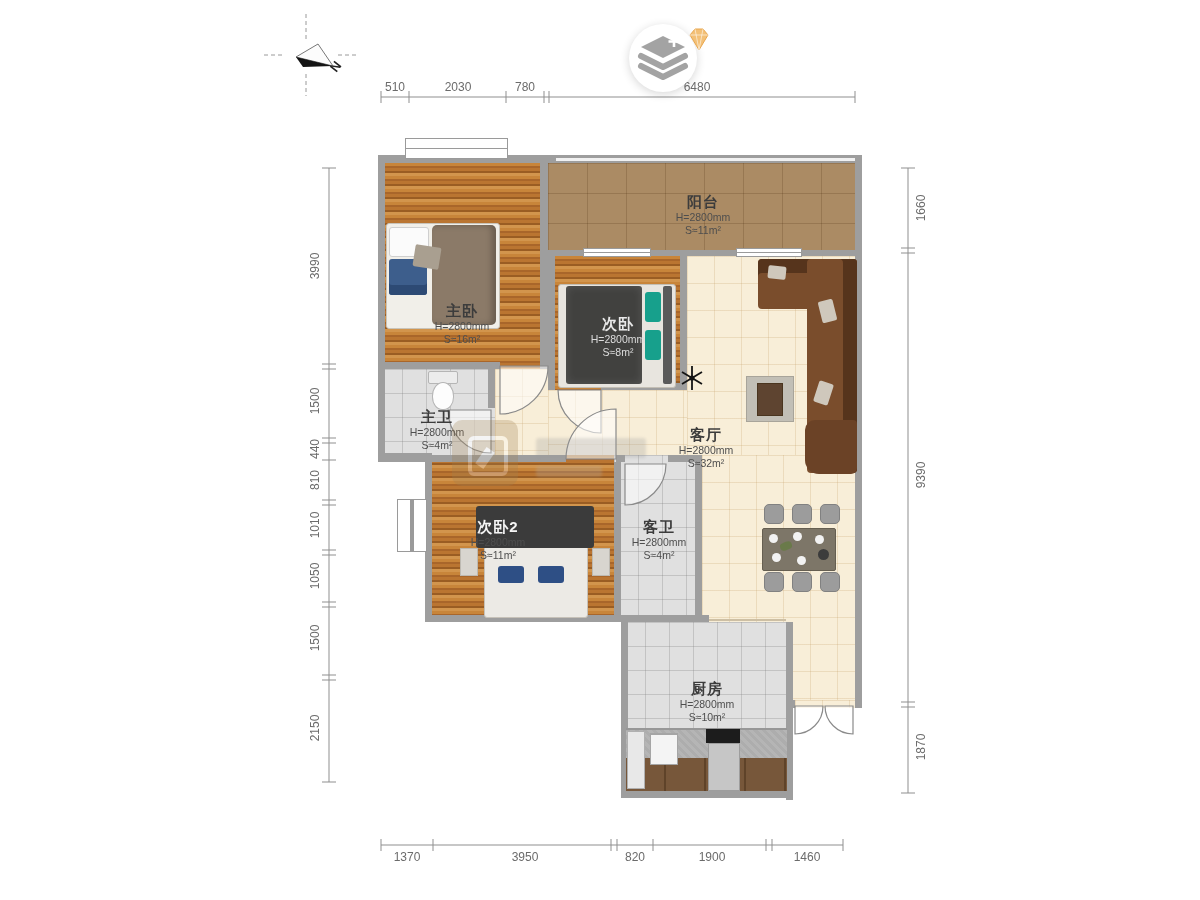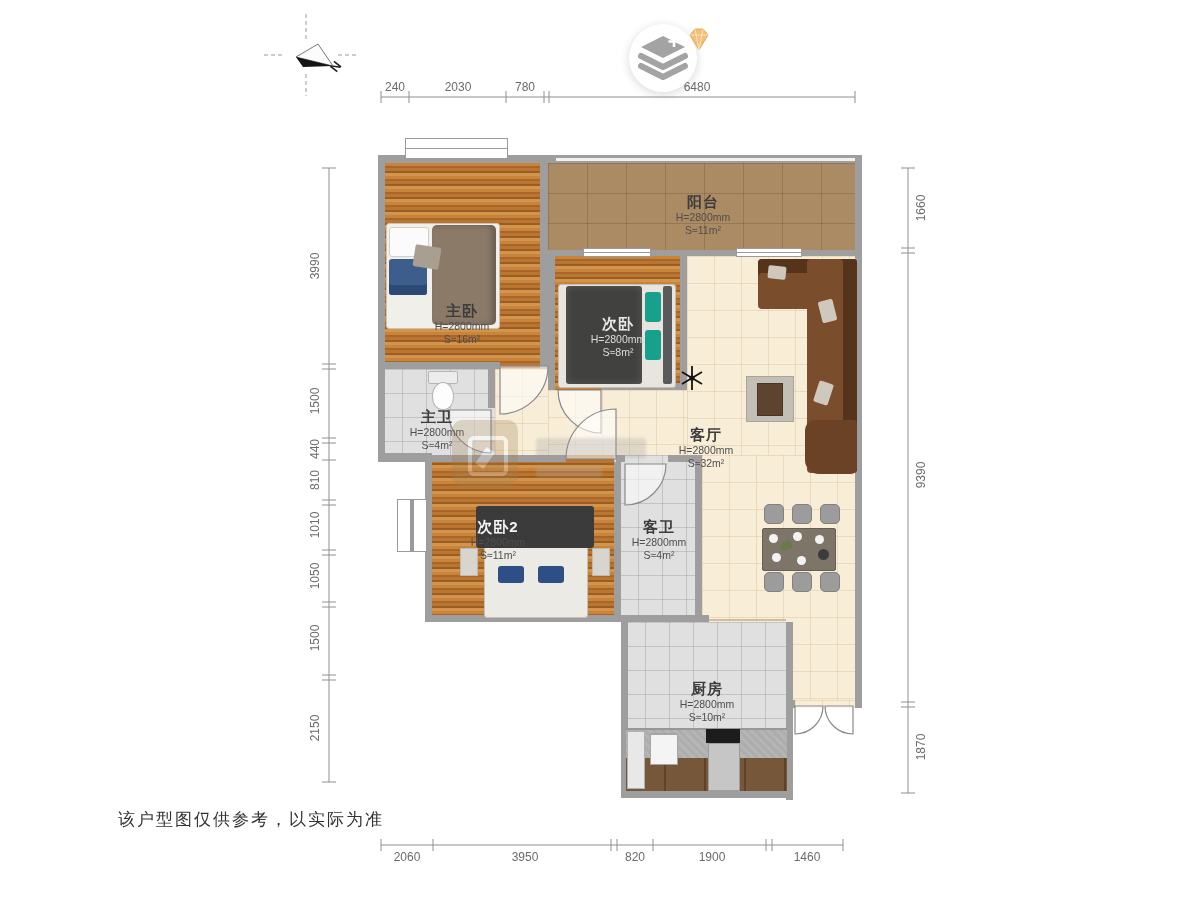--- a/index.html
+++ b/index.html
@@ -158,25 +158,25 @@
     <path d="M306 14V40 M306 74V96 M264 55H282 M338 55H356" stroke="#9a9a9a" stroke-width="1" stroke-dasharray="4 3" fill="none"></path>
     <polygon points="296,57 318,44 333,66" fill="#fcfcfc" stroke="#555" stroke-width="0.8"></polygon>
     <polygon points="296,57 333,66 303,67" fill="#141414"></polygon>
 
     <g transform="translate(692,378)" stroke="#141414" stroke-width="1.8">
       <path d="M0 -12 L0 12 M-10 -6 L10 6 M10 -6 L-10 6" fill="none"></path>
       <circle cx="0" cy="0" r="2.6" fill="#141414" stroke="none"></circle>
     </g>
   </svg>
 
-  <span class="dlab" style="left:395px;top:80px;">240</span>
+  <span class="dlab" style="left:395px;top:80px;">510</span>
   <span class="dlab" style="left:458px;top:80px;">2030</span>
   <span class="dlab" style="left:525px;top:80px;">780</span>
   <span class="dlab" style="left:697px;top:80px;z-index:3;">6480</span>
-  <span class="dlab" style="left:407px;top:850px;">2060</span>
+  <span class="dlab" style="left:407px;top:850px;">1370</span>
   <span class="dlab" style="left:525px;top:850px;">3950</span>
   <span class="dlab" style="left:635px;top:850px;">820</span>
   <span class="dlab" style="left:712px;top:850px;">1900</span>
   <span class="dlab" style="left:807px;top:850px;">1460</span>
   <span class="dlab v" style="left:315px;top:259px;">3990</span>
   <span class="dlab v" style="left:315px;top:394px;">1500</span>
   <span class="dlab v" style="left:315px;top:442px;">440</span>
   <span class="dlab v" style="left:315px;top:473px;">810</span>
   <span class="dlab v" style="left:315px;top:518px;">1010</span>
   <span class="dlab v" style="left:315px;top:569px;">1050</span>
@@ -243,15 +243,14 @@
   </svg>
 
   <div class="wm">
     <div style="position:absolute;left:0;top:4px;width:66px;height:66px;background:#a08050;border-radius:10px;"></div>
     <div style="position:absolute;left:16px;top:20px;width:32px;height:32px;border:4px solid #fff;border-radius:6px;"></div>
     <div style="position:absolute;left:28px;top:32px;width:10px;height:20px;background:#fff;transform:rotate(35deg);"></div>
     <div style="position:absolute;left:84px;top:22px;width:110px;height:20px;background:#9a9a9a;border-radius:3px;filter:blur(1.5px);"></div>
     <div style="position:absolute;left:84px;top:50px;width:66px;height:11px;background:#ababab;border-radius:3px;filter:blur(1.5px);"></div>
   </div>
 
-  <div class="disc">该户型图仅供参考，以实际为准</div>
 
 </div>
 
 </body></html>

